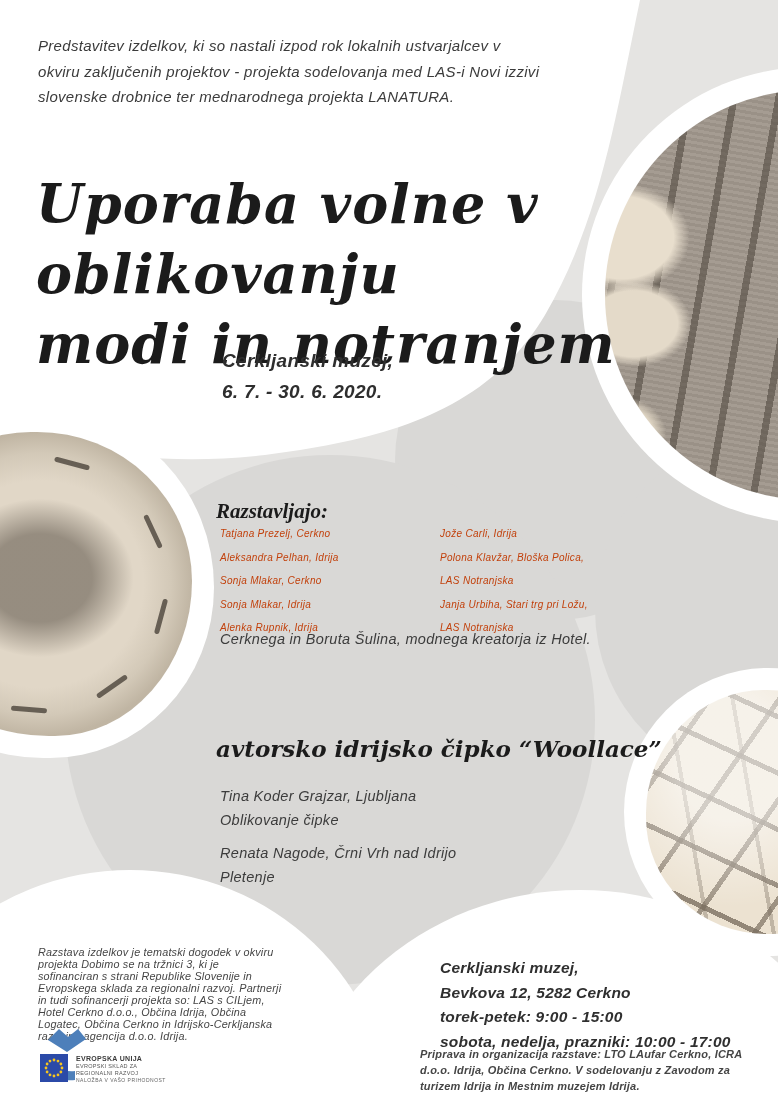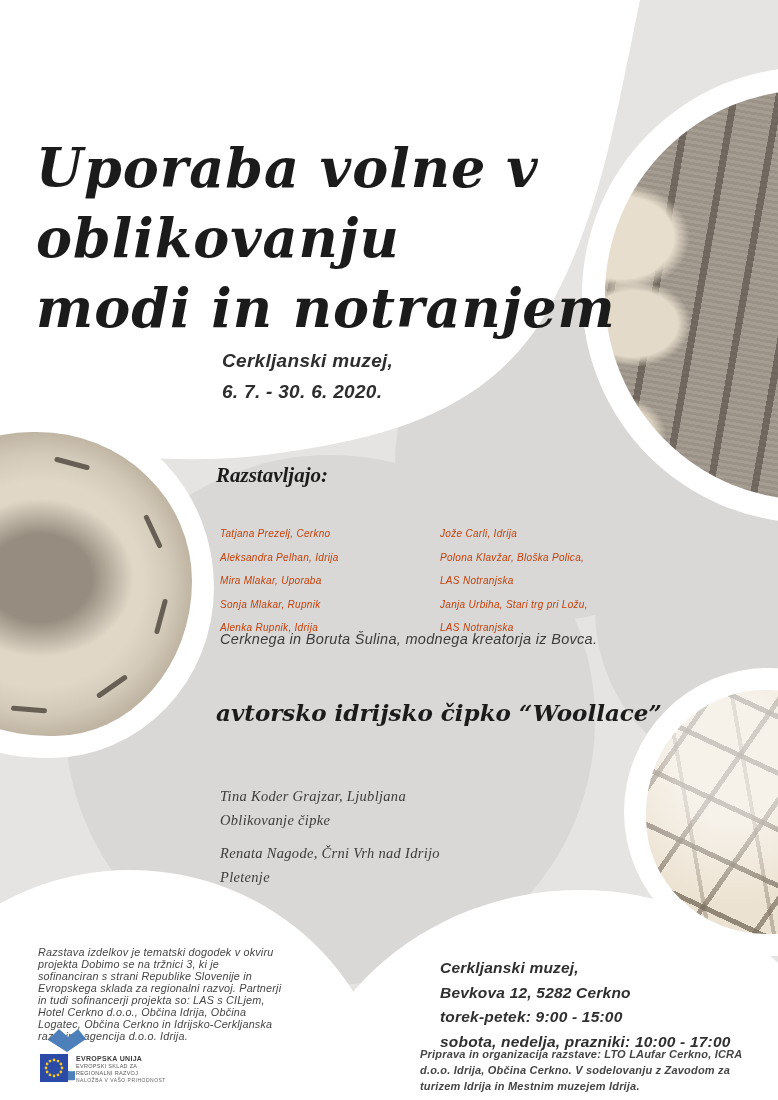--- a/index.html
+++ b/index.html
@@ -55,30 +55,30 @@
     background-color:#ece2d1;
     background-image:
       radial-gradient(at 35% 28%, rgba(255,255,255,.55) 0 25%, rgba(255,255,255,0) 60%),
       repeating-linear-gradient(25deg, rgba(0,0,0,0) 0 46px, rgba(124,112,97,.8) 46px 51px),
       repeating-linear-gradient(-55deg, rgba(0,0,0,0) 0 52px, rgba(124,112,97,.7) 52px 57px),
       repeating-linear-gradient(80deg, rgba(0,0,0,0) 0 60px, rgba(124,112,97,.4) 60px 64px);
   }
 
   
   .intro{left:38px;top:33px;font-size:15px;line-height:25.5px;letter-spacing:.3px;color:#3b3b3b;}
-  .script{font-family:"DejaVu Serif",serif;font-weight:bold;font-style:italic;color:#1b1b1b;}
+  .script{font-family:"DejaVu Serif",serif;font-weight:bold;font-style:italic;color:#1b1b1b;margin-top:36px;}
   .title{left:36px;top:133px;font-size:54px;line-height:70px;letter-spacing:1px;}
   .date-top{left:222px;top:345px;font-size:19px;line-height:31px;font-weight:bold;color:#2e2e2e;letter-spacing:.3px;}
   .exh-head{left:216px;top:463px;font-size:21px;font-family:Liberation Serif, serif;}
   .col{font-size:10px;line-height:23.5px;letter-spacing:.3px;color:#c2410c;}
   .colL{left:220px;top:522px;}
   .colR{left:440px;top:522px;}
   .mentor{left:220px;top:627px;font-size:14.5px;line-height:24px;letter-spacing:.3px;}
   .coll-head{left:216px;top:694px;font-size:23px;line-height:37px;}
-  .designer{font-size:14.5px;line-height:24px;letter-spacing:.3px;font-family:Liberation Serif, serif;}
+  .designer{font-size:14.5px;line-height:24px;letter-spacing:.3px;}
   .des1{left:220px;top:784px;}
   .des2{left:220px;top:841px;}
   .fund{left:38px;top:946px;font-size:10.8px;line-height:12px;letter-spacing:.2px;color:#454545;}
   .venueB{left:440px;top:956px;font-size:15.5px;line-height:24.5px;font-weight:bold;color:#2f2f2f;letter-spacing:.2px;}
   .org{left:420px;top:1046px;font-size:11px;line-height:16px;letter-spacing:.2px;color:#454545;font-weight:bold;}
 
   
   .eu{left:40px;top:1044px;width:220px;height:56px;}
   .eu-mark{position:absolute;left:4px;top:-16px;}
   .eu-flag{position:absolute;left:0;top:10px;}
@@ -111,51 +111,56 @@
     <span class="stitch"></span>
     <span class="stitch"></span>
     <span class="stitch"></span>
     <span class="stitch"></span>
 
   </div>
 
   <div class="circle pebble-ring"></div>
   <div class="abs pebble-img" title="felted-pebble-texture"></div>
 
+  <div class="abs intro">
+      <div>Predstavitev izdelkov, ki so nastali izpod rok lokalnih ustvarjalcev v</div>
+      <div>okviru zaključenih projektov - projekta sodelovanja med LAS-i Novi izzivi</div>
+      <div>slovenske drobnice ter mednarodnega projekta LANATURA.</div>
+    </div>
 
   <div class="abs title script">
       <div>Uporaba volne v</div>
       <div>oblikovanju</div>
       <div>modi in notranjem</div>
     </div>
 
   <div class="abs date-top">
       <div>Cerkljanski muzej,</div>
       <div>6. 7. - 30. 6. 2020.</div>
     </div>
 
   <div class="abs exh-head script">Razstavljajo:</div>
 
   <div class="abs col colL">
       <div>Tatjana Prezelj, Cerkno</div>
       <div>Aleksandra Pelhan, Idrija</div>
-      <div>Mira Mlakar, Uporaba</div>
-      <div>Sonja Mlakar, Rupnik</div>
+      <div>Sonja Mlakar, Cerkno</div>
+      <div>Sonja Mlakar, Idrija</div>
       <div>Alenka Rupnik, Idrija</div>
     </div>
   <div class="abs col colR">
       <div>Jože Carli, Idrija</div>
       <div>Polona Klavžar, Bloška Polica,</div>
       <div>LAS Notranjska</div>
       <div>Janja Urbiha, Stari trg pri Ložu,</div>
       <div>LAS Notranjska</div>
     </div>
 
   <div class="abs mentor">
-      <div>Cerknega in Boruta Šulina, modnega kreatorja iz Bovca.</div>
+      <div>Cerknega in Boruta Šulina, modnega kreatorja iz Hotel.</div>
     </div>
 
   <div class="abs coll-head script">
       <div>avtorsko idrijsko čipko “Woollace”</div>
     </div>
 
   <div class="abs designer des1">
     <div>Tina Koder Grajzar, Ljubljana</div>
     <div>Oblikovanje čipke</div>
   </div>

